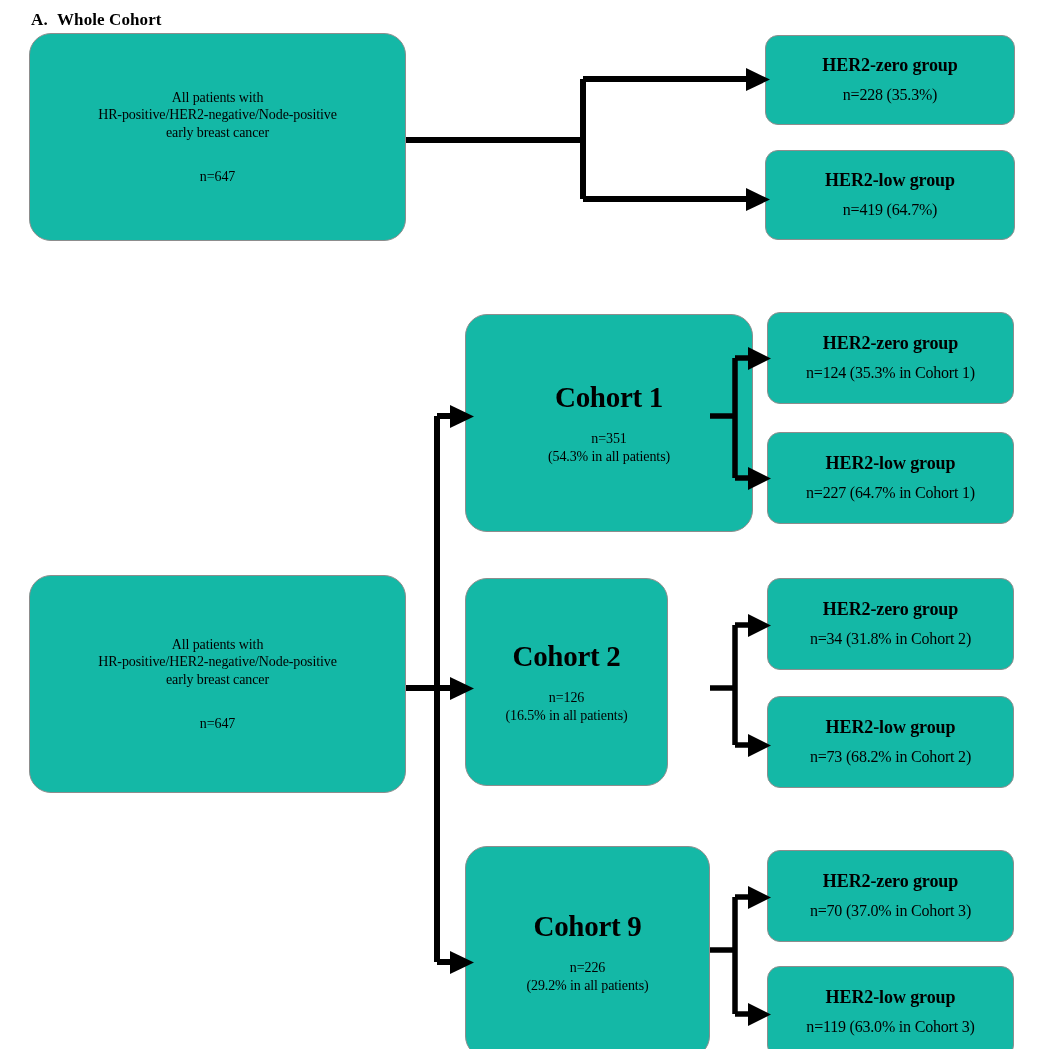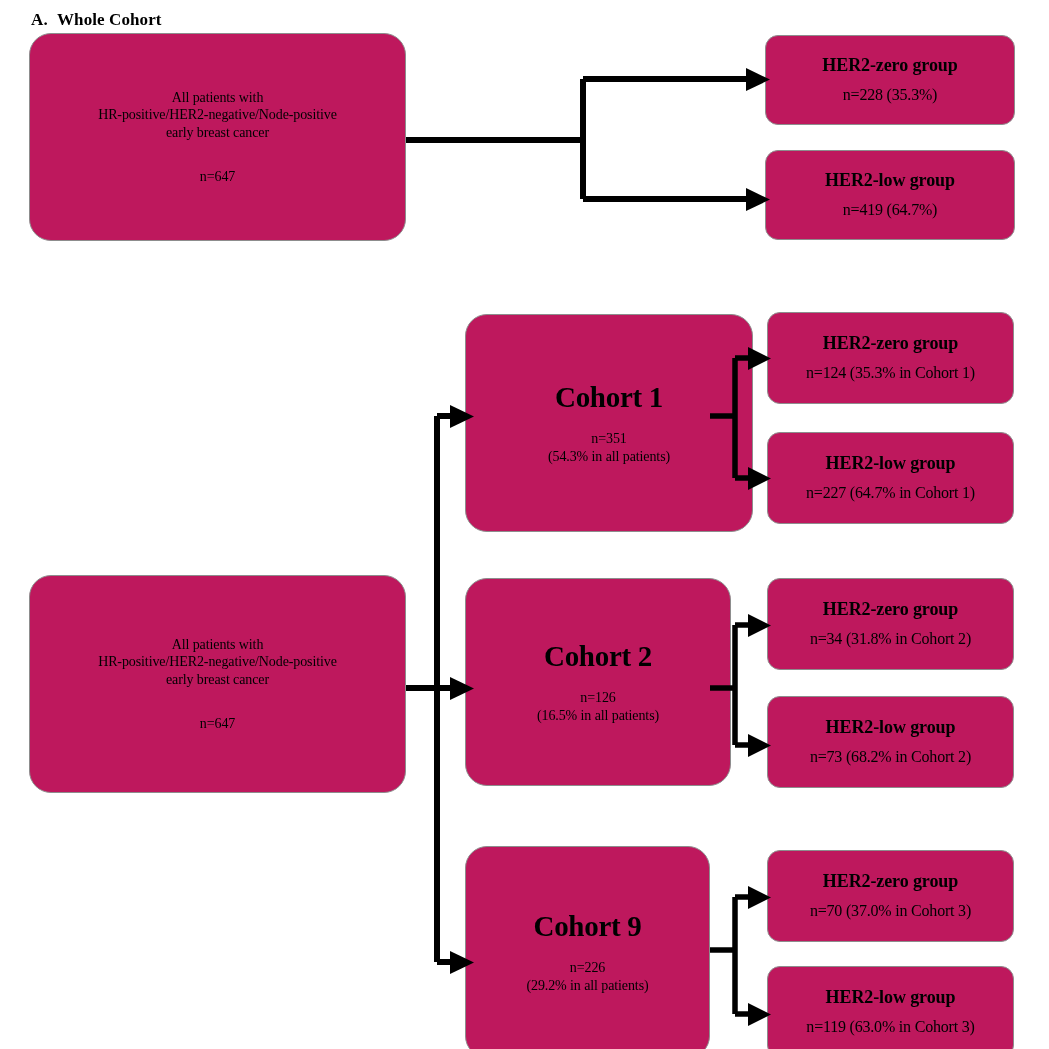--- a/index.html
+++ b/index.html
@@ -27,21 +27,21 @@
   }
   .panel-label .ltr { display: inline-block; width: 26px; }
   #label-a { left: 31px; top: 10px; }
   #label-b { left: 31px; top: 262px; }
 
   .node {
     position: absolute;
     box-sizing: border-box;
     border: 1.4px solid #8d8d8d;
     border-radius: 22px;
-    background: #be185d;
+    background: #14b8a6;
     display: flex;
     flex-direction: column;
     align-items: center;
     justify-content: center;
     text-align: center;
     padding: 4px 8px;
   }
   .node.radius-sm { border-radius: 13px; }
 
   .title-line {
@@ -135,21 +135,21 @@
     <div class="title-line">HER2-zero group</div>
     <div class="gap-sm"></div>
     <div class="detail-line">n=124 (35.3% in Cohort 1)</div>
   </div>
   <div class="node radius-sm" id="node-c1-low" style="left:767px; top:432px; width:247px; height:92px;">
     <div class="title-line">HER2-low group</div>
     <div class="gap-sm"></div>
     <div class="detail-line">n=227 (64.7% in Cohort 1)</div>
   </div>
 
-  <div class="node" id="node-cohort2" style="left:465px; top:578px; width:266px; height:208px;">
+  <div class="node" id="node-cohort2" style="left:465px; top:578px; width:203px; height:208px;">
     <div class="big-title">Cohort 2</div>
     <div class="gap-md"></div>
     <div class="body-line">n=126</div>
     <div class="body-line">(16.5% in all patients)</div>
   </div>
   <div class="node radius-sm" id="node-c2-zero" style="left:767px; top:578px; width:247px; height:92px;">
     <div class="title-line">HER2-zero group</div>
     <div class="gap-sm"></div>
     <div class="detail-line">n=34 (31.8% in Cohort 2)</div>
   </div>

